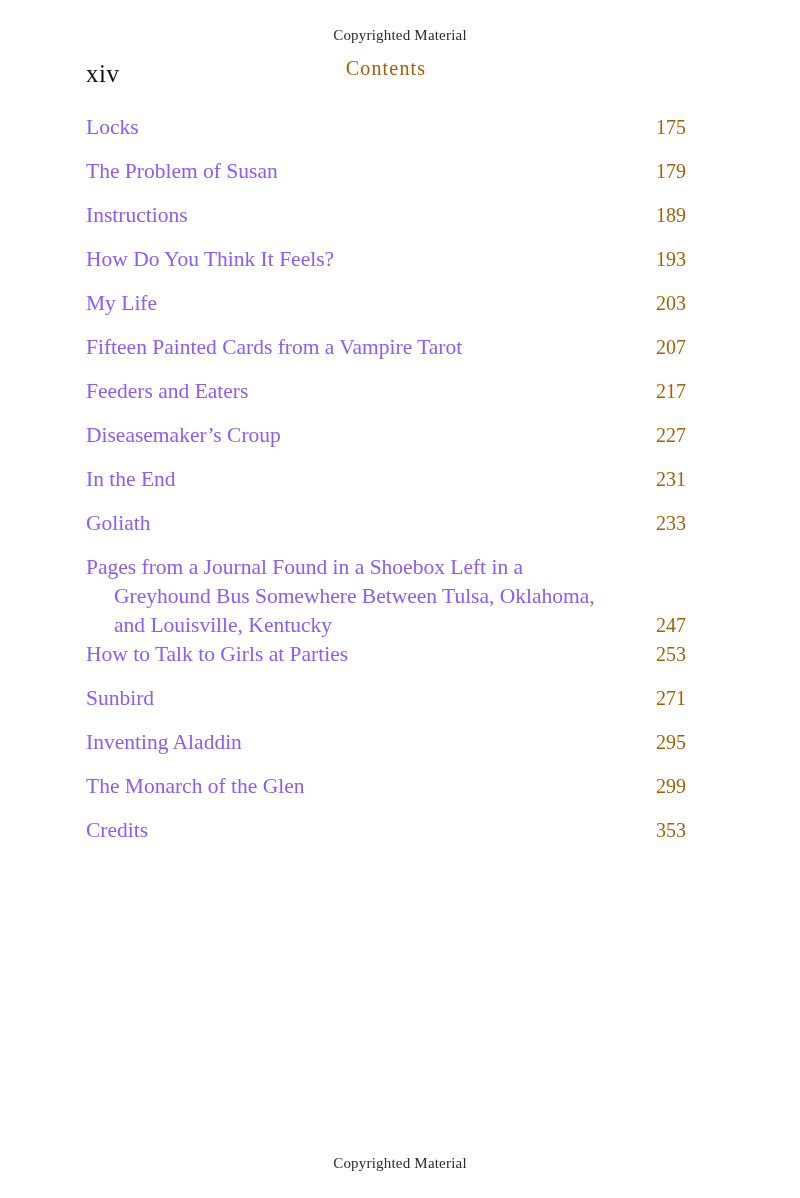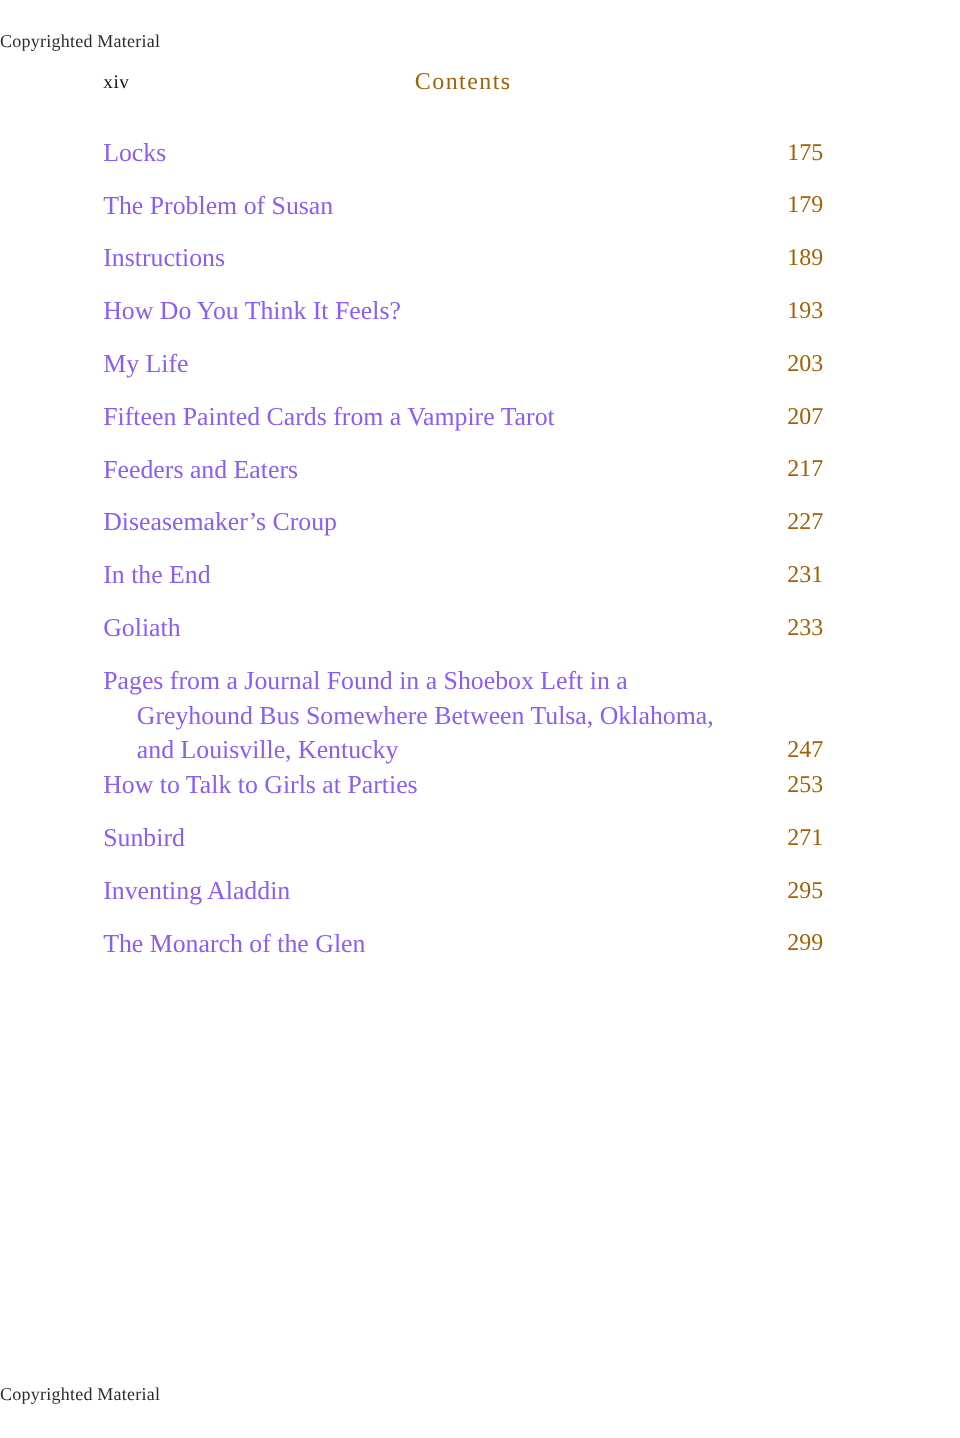--- a/index.html
+++ b/index.html
@@ -18,40 +18,41 @@
 
   .page {
     position: absolute;
     inset: 0;
   }
 
   .watermark {
     position: absolute;
     left: 0;
     width: 100%;
+    text-align: center;
     font-family: "Liberation Serif", serif;
     font-size: 15px;
     color: #2b2b2b;
     letter-spacing: 0.2px;
   }
   .watermark.top { top: 27px; }
   .watermark.bottom { top: 1155px; }
 
   .header-row {
     position: absolute;
     top: 57px;
     left: 86px;
     width: 628px;
     height: 30px;
   }
   .folio {
     position: absolute;
     left: 0;
     top: 3px;
-    font-size: 16px;
+    font-size: 25px;
     color: #111111;
     letter-spacing: 0.5px;
     text-align: center;
   }
   .section-title {
     position: absolute;
     left: 0;
     top: 0;
     width: 600px;
     text-align: center;
@@ -186,18 +187,22 @@
     <div class="toc-entry">
       <span class="title">Inventing Aladdin</span>
       <span class="page-num">295</span>
     </div>
 
     <div class="toc-entry">
       <span class="title">The Monarch of the Glen</span>
       <span class="page-num">299</span>
     </div>
 
+    <div class="toc-entry">
+      <span class="title">Credits</span>
+      <span class="page-num">353</span>
+    </div>
 
   </div>
 
   <div class="watermark bottom">Copyrighted Material</div>
 
 </div>
 
 </body></html>

